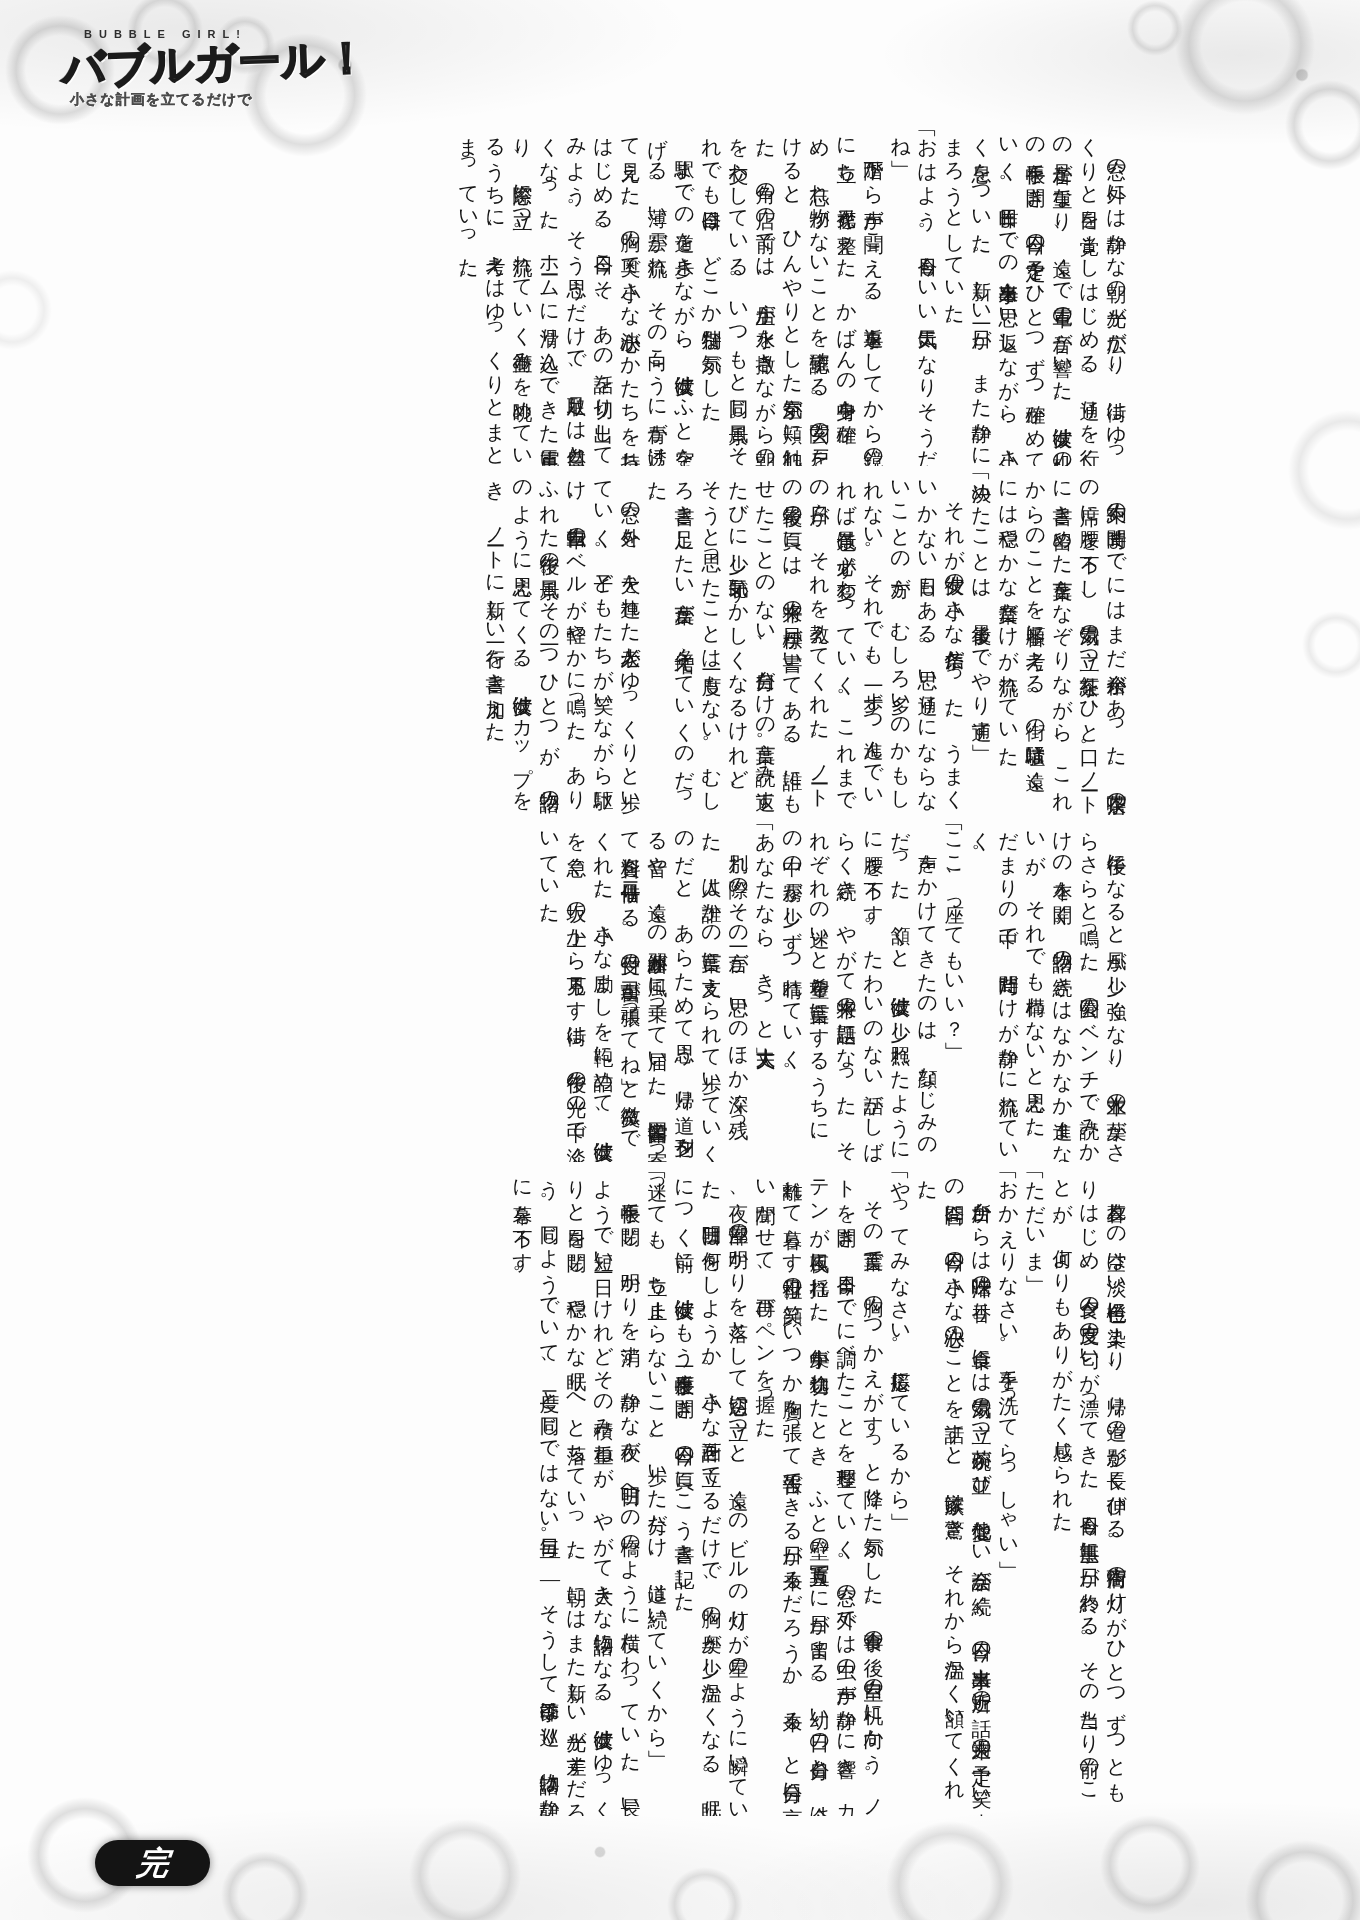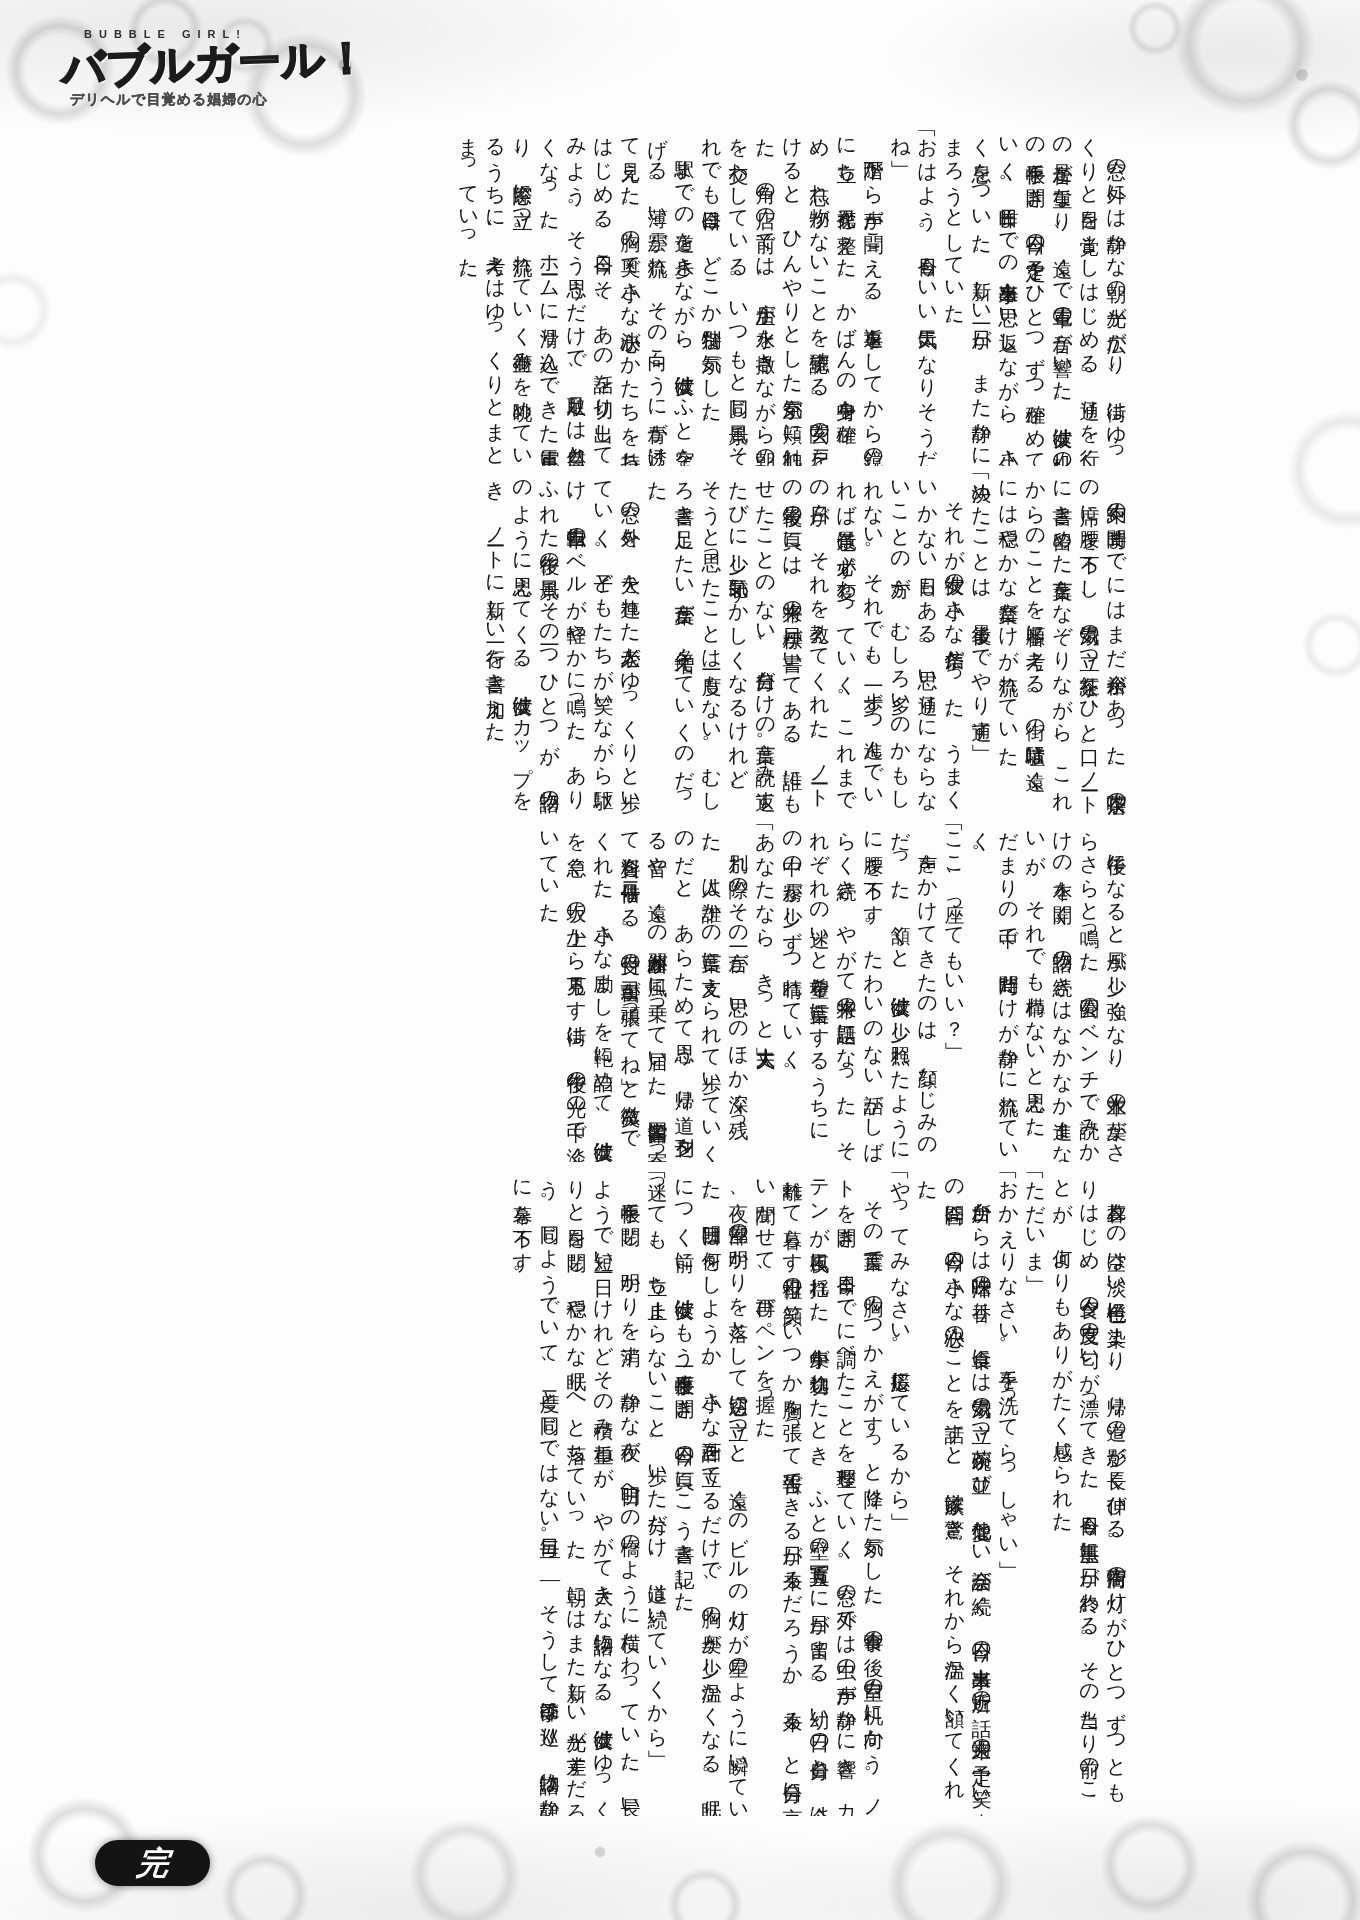--- a/index.html
+++ b/index.html
@@ -87,21 +87,21 @@
   }
 </style>
 </head>
 <body>
 
 <div class="page">
 
   <div class="logo">
     <div class="logo-top">BUBBLE GIRL!</div>
     <div class="logo-title">バブルガール！</div>
-    <div class="logo-sub">デリヘルで目覚める娼婦の心</div>
+    <div class="logo-sub">小さな計画を立てるだけで</div>
   </div>
 
   <div class="band band-1">　窓の外には静かな朝の光が広がり、街はゆっくりと目を覚ましはじめる。通りを行く人々の足音が重なり、遠くで電車の音が響いた。彼女は机の上の手帳を開き、今日の予定をひとつずつ確かめていく。昨日までの出来事を思い返しながら、小さく息をついた。新しい一日が、また静かに始まろうとしていた。
 「おはよう。今日もいい天気になりそうだね」
 　階下から声が聞こえる。返事をしてから鏡の前に立ち、襟元を整えた。かばんの中身を確かめ、忘れ物がないことを確認する。玄関の戸を開けると、ひんやりとした空気が頬に触れた。角の店の前では、店主が水を撒きながら朝の挨拶を交わしている。いつもと同じ風景。それでも今日は、どこか特別な気がした。
 　駅までの道を歩きながら、彼女はふと空を見上げる。薄い雲が流れ、その向こうに青が透けて見えた。胸の奥で小さな決心がかたちを持ちはじめる。今日こそ、あの話を切り出してみよう。そう思うだけで、足取りは自然と軽くなった。ホームに滑り込んできた電車に乗り、窓際に立つ。流れていく街並みを眺めているうちに、考えはゆっくりとまとまっていった。</div>
   <div class="band band-2">　約束の時間までにはまだ余裕があった。喫茶店の窓際の席に腰を下ろし、湯気の立つ紅茶をひと口。ノートに書き留めた言葉をなぞりながら、これからのことを順番に考える。街の喧騒は遠く、店内には穏やかな音楽だけが流れていた。
 「決めたことは、最後までやり通す」
 　それが彼女の小さな信条だった。うまくいかない日もある。思い通りにならないことの方が、むしろ多いのかもしれない。それでも、一歩ずつ進んでいれば景色は必ず変わっていく。これまでの日々が、それを教えてくれた。ノートの最後の頁には、将来の目標が書いてある。誰にも見せたことのない、自分だけの言葉。読み返すたびに少し気恥ずかしくなるけれど、消そうと思ったことは一度もない。むしろ書き足したい言葉が、年々増えていくのだった。
 　窓の外を、犬を連れた老人がゆっくりと歩いていく。子どもたちが笑いながら駆け抜け、自転車のベルが軽やかに鳴った。ありふれた午後の風景。その一つひとつが、物語の頁のように思えてくる。彼女はカップを置き、ノートに新しい一行を書き加えた。</div>

